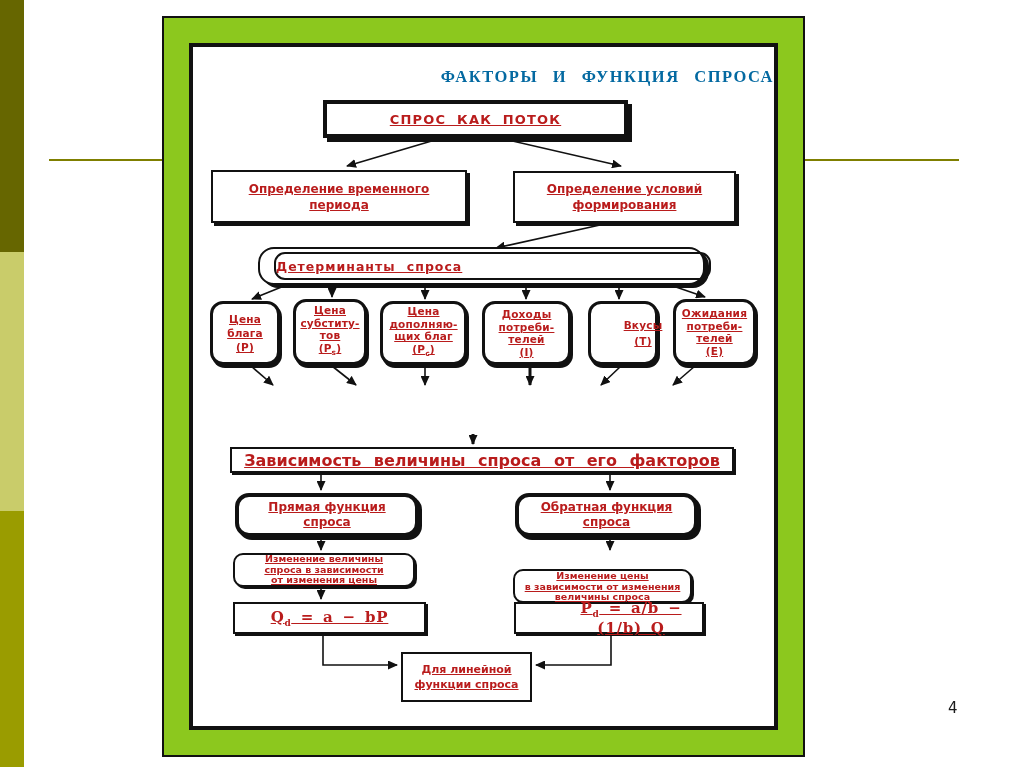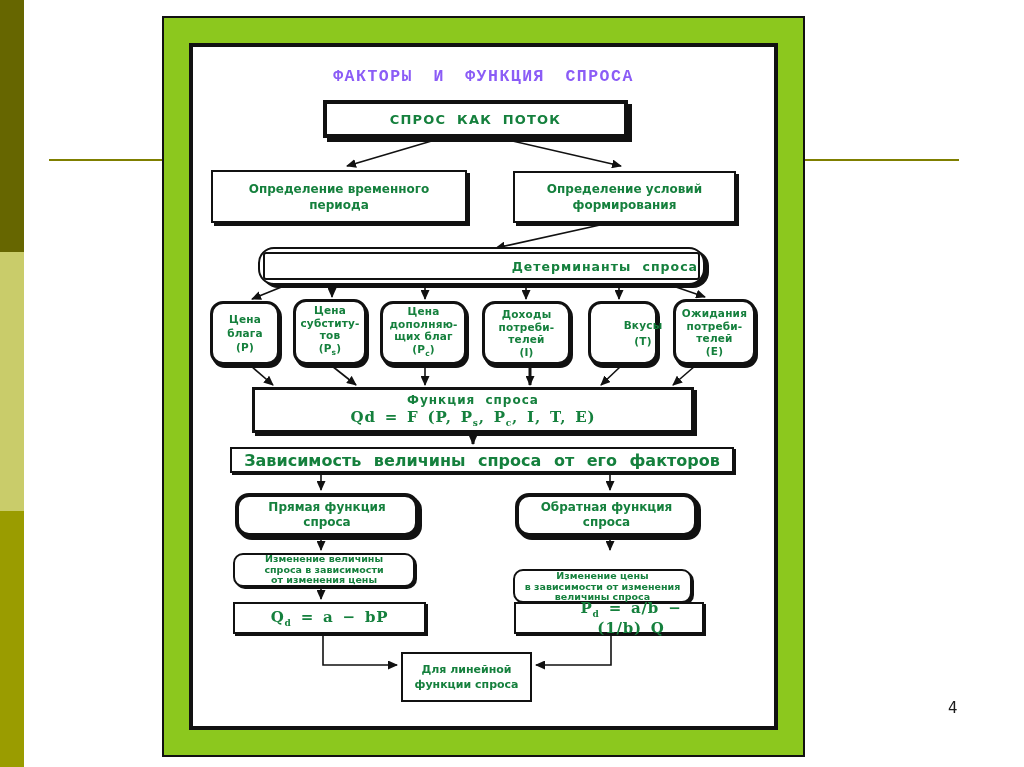--- a/index.html
+++ b/index.html
@@ -19,39 +19,39 @@
   .rule-right{left:805px;width:154px;}
 
   
   .green-frame{position:absolute;left:162px;top:16px;width:643px;height:741px;
                background:#8cc81e;border:2px solid #111;box-sizing:border-box;padding:25px;}
   .frame-inner{position:relative;width:100%;height:100%;box-sizing:border-box;
                border:4px solid #111;background:#fff;}
 
   .arrows{position:absolute;left:0;top:0;width:573px;height:671px;}
 
-  .title{position:absolute;left:0;top:20px;width:100%;text-align:center;
-         font-family:Liberation Mono, monospace;font-weight:bold;
-         font-size:16.5px;letter-spacing:1.5px;word-spacing:9px;color:#8b5cf6;}
+  .title{position:absolute;left:0;top:20px;width:100%;text-align:right;
+         font-family:Liberation Serif, serif;font-weight:bold;
+         font-size:16.5px;letter-spacing:1.5px;word-spacing:9px;color:#0369a1;}
 
   .box{position:absolute;box-sizing:border-box;background:#fff;border:2px solid #111;
        display:flex;flex-direction:column;align-items:center;justify-content:center;
-       text-align:center;font-weight:bold;color:#15803d;z-index:2;}
+       text-align:center;font-weight:bold;color:#b91c1c;z-index:2;text-decoration:underline;}
   .ln{display:block;}
 
   .b-root{left:130px;top:53px;width:305px;height:38px;border-width:4px;
           font-size:13px;letter-spacing:1.2px;word-spacing:5px;box-shadow:4px 4px 0 0 #111;}
   .b-period{left:18px;top:123px;width:256px;height:53px;font-size:12px;line-height:16px;box-shadow:3px 3px 0 0 #111;}
   .b-cond{left:320px;top:124px;width:223px;height:52px;font-size:12px;line-height:16px;box-shadow:3px 3px 0 0 #111;}
 
   .b-det{left:65px;top:200px;width:447px;height:38px;border-radius:16px;padding:3px;
          box-shadow:4px 3px 0 0 #111;display:block;}
-  .det-inner{width:100%;height:100%;box-sizing:border-box;border:2px solid #111;border-radius:3px;
-             display:flex;align-items:center;justify-content:flex-end;
-             font-size:12.5px;letter-spacing:1px;word-spacing:6px;font-weight:bold;}
+  .det-inner{width:100%;height:100%;box-sizing:border-box;border:2px solid #111;border-radius:11px;
+             display:flex;align-items:center;justify-content:flex-start;
+             font-size:12.5px;letter-spacing:1px;word-spacing:6px;font-weight:bold;margin-left:11px;}
 
   .factor{border-width:3px;border-radius:13px;font-size:10.5px;line-height:12.5px;
           box-shadow:2px 3px 0 0 #111;letter-spacing:0.2px;}
   .f1{left:17px; top:254px;width:70px;height:64px;line-height:14px;}
   .f2{left:100px;top:252px;width:74px;height:66px;}
   .f3{left:187px;top:254px;width:87px;height:64px;}
   .f4{left:289px;top:254px;width:89px;height:64px;}
   .f5{left:395px;top:254px;width:70px;height:64px;line-height:16px;padding-left:40px;}
   .f6{left:480px;top:252px;width:83px;height:66px;align-items:center;}
   .factor sub{font-size:7.5px;}
@@ -192,24 +192,20 @@
         <span class="ln">(T)</span>
       </div>
 
       <div class="box factor f6">
         <span class="ln">Ожидания</span>
         <span class="ln">потреби-</span>
         <span class="ln">телей</span>
         <span class="ln">(E)</span>
       </div>
 
-      <div class="box b-func">
-        <span class="ln func-label">Функция спроса</span>
-        <span class="ln formula"><span>Qd = F (P, P</span><sub>s</sub><span>, P</span><sub>c</sub><span>, I, T, E)</span></span>
-      </div>
 
       <div class="box b-dep">
         <span>Зависимость величины спроса от его факторов</span>
       </div>
 
       <div class="box b-branch b-direct">
         <span class="ln">Прямая функция</span>
         <span class="ln">спроса</span>
       </div>
 

